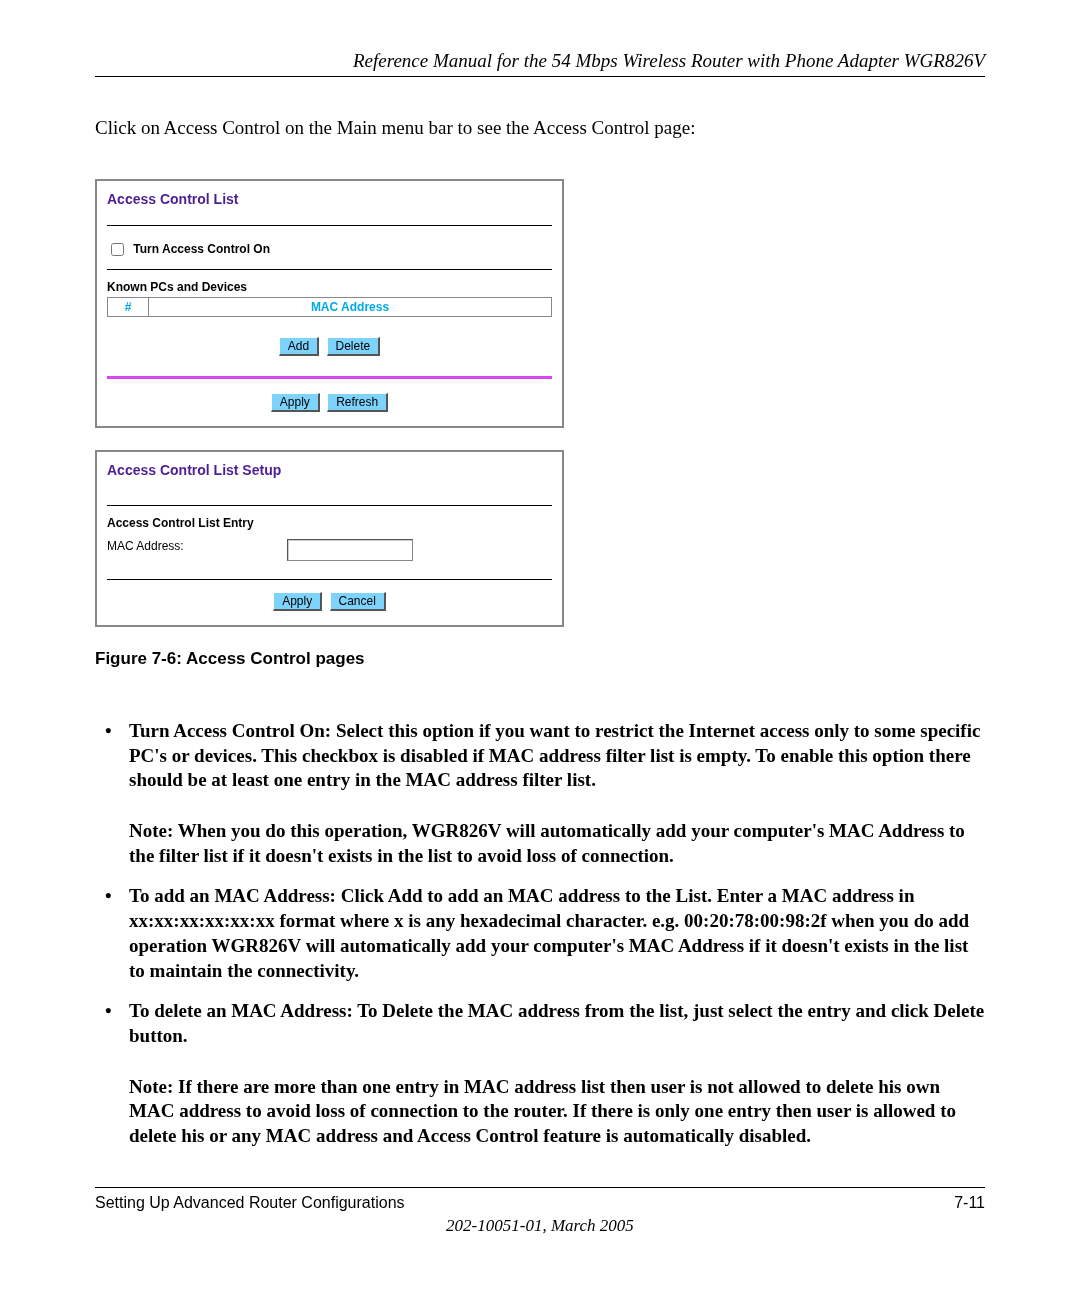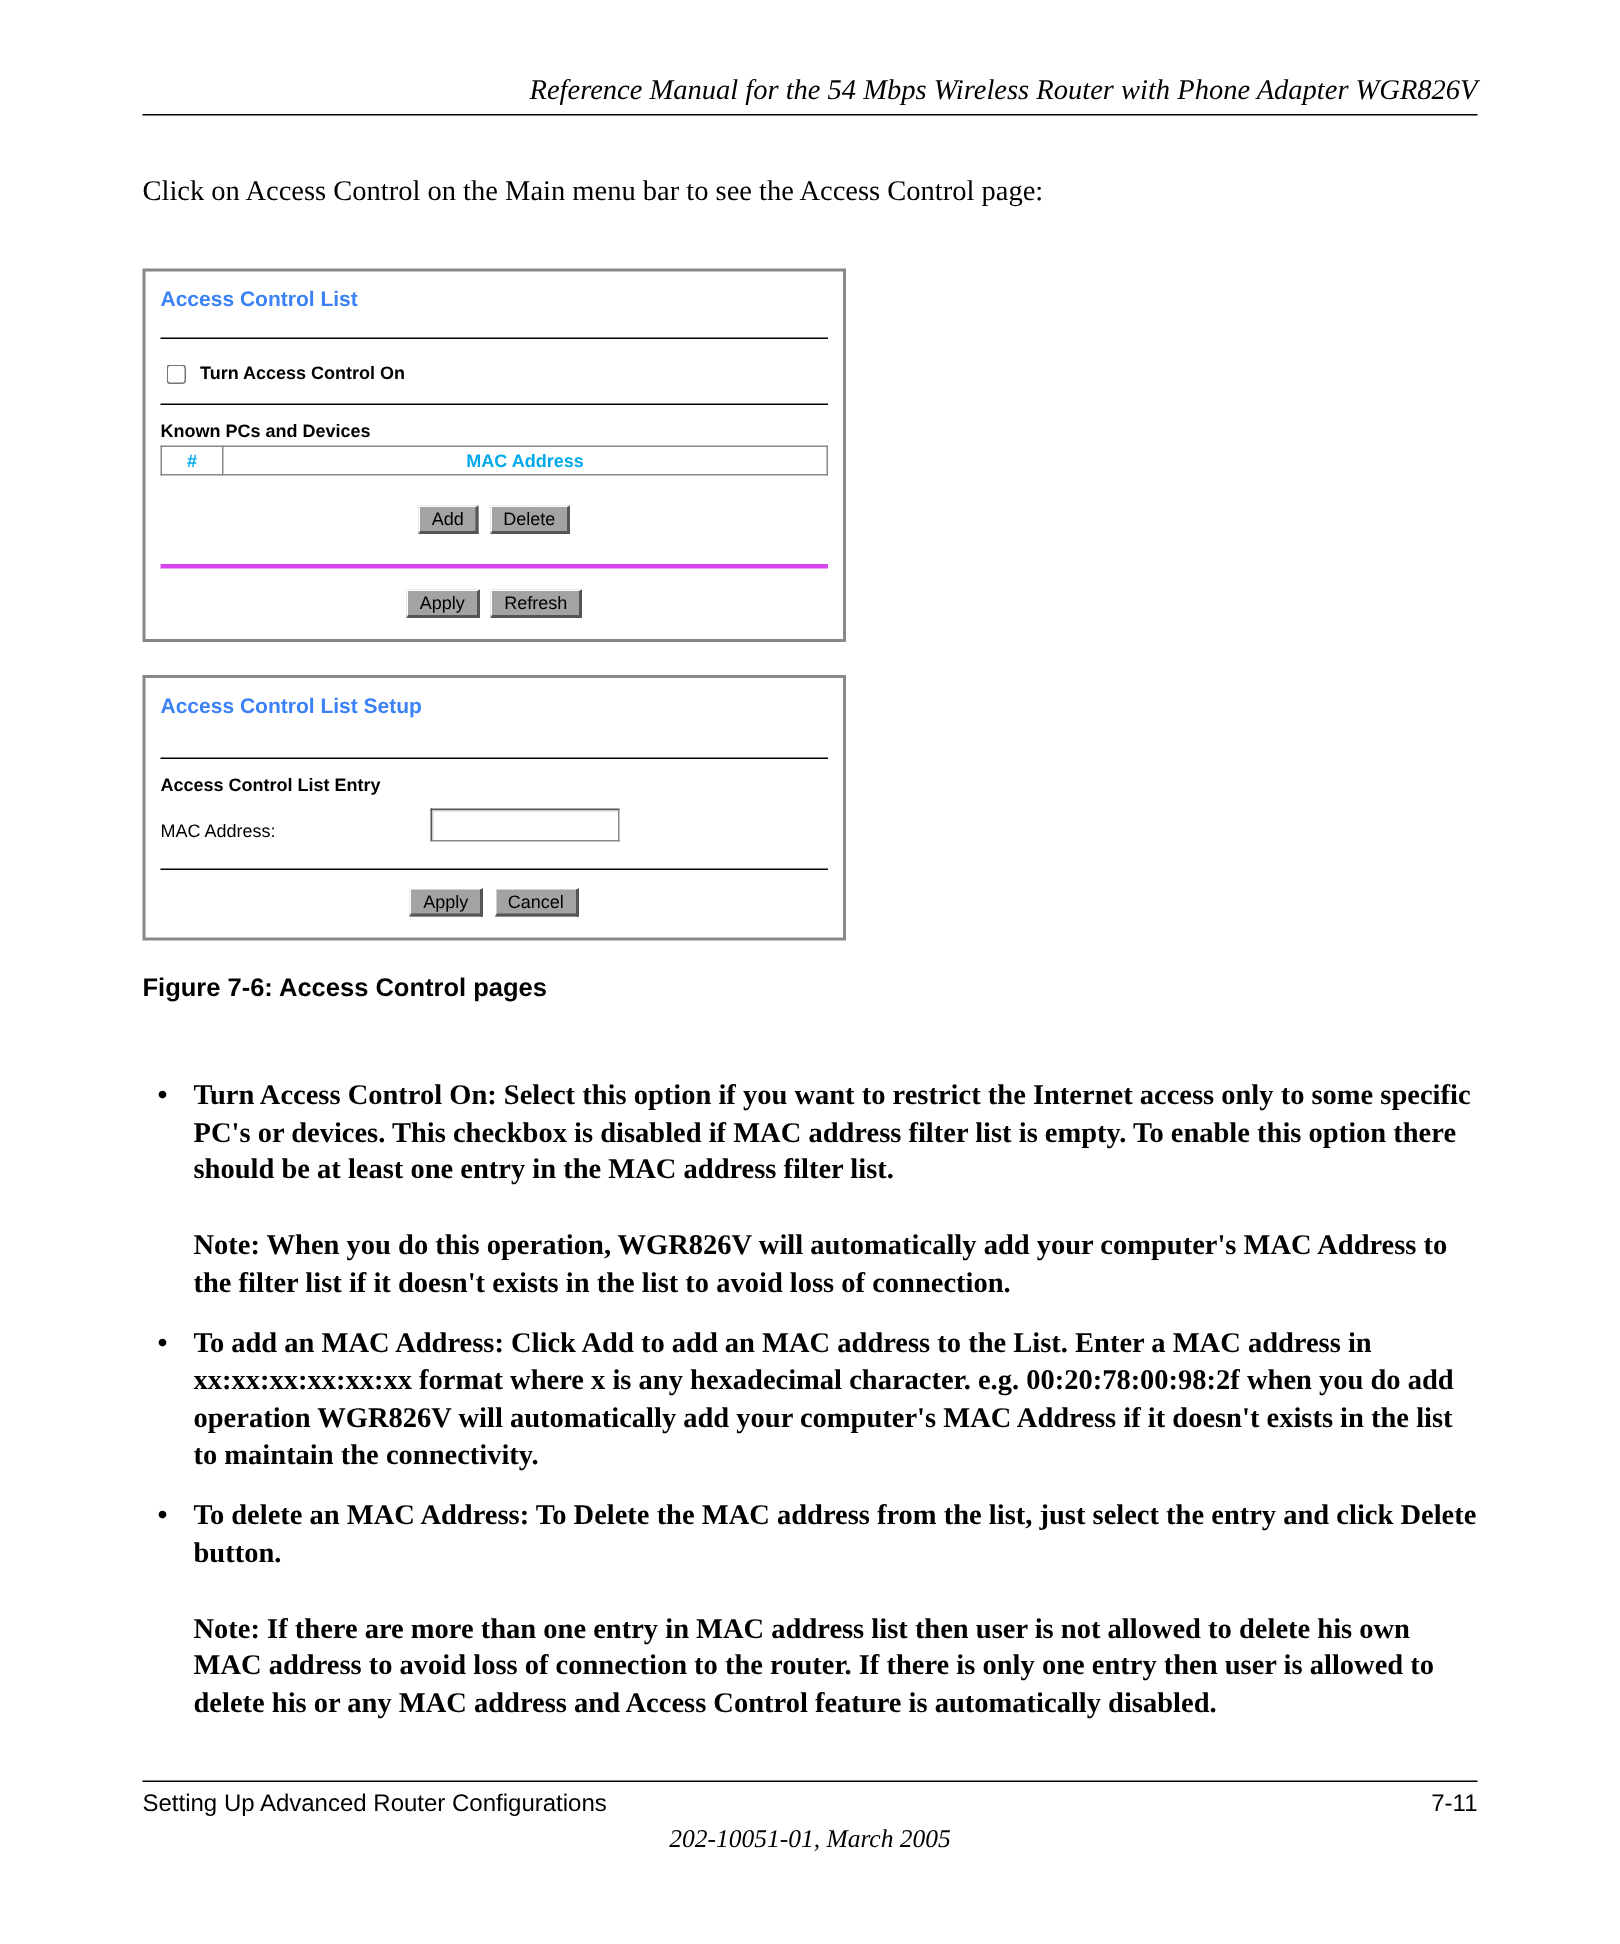--- a/index.html
+++ b/index.html
@@ -29,21 +29,21 @@
   .panel {
     border: 2px solid #888;
     width: 445px;
     padding: 10px 10px 14px 10px;
     background: #fff;
     font-family: Arial, sans-serif;
     font-size: 12px;
     margin-bottom: 22px;
   }
   .panel-title {
-    color: #3b82f6;
+    color: #4c1d95;
     font-weight: bold;
     font-size: 14px;
     padding-bottom: 18px;
     border-bottom: 1px solid #000;
     margin-bottom: 10px;
   }
   .cb-row {
     padding: 4px 0 10px 0;
     border-bottom: 1px solid #000;
     font-weight: bold;
@@ -77,32 +77,32 @@
     margin-top: 20px;
   }
   .btn-row.tight { margin-top: 12px; }
   .btn-row.border-top {
     border-top: 3px solid #d946ef;
     padding-top: 14px;
   }
   button.ui {
     font-family: Arial, sans-serif;
     font-size: 12px;
-    background: #a3a3a3;
+    background: #7dd3fc;
     border-top: 1px solid #fff;
     border-left: 1px solid #fff;
     border-right: 2px solid #555;
     border-bottom: 2px solid #555;
     padding: 1px 8px;
     margin: 0 2px;
     cursor: pointer;
   }
   .form-row {
     display: flex;
-    align-items: flex-end;
+    align-items: flex-start;
     padding: 6px 0 18px 0;
     border-bottom: 1px solid #000;
     font-size: 12px;
   }
   .form-row label { width: 180px; }
   .form-row input[type=text] {
     width: 120px;
     height: 18px;
     border: 1px solid #888;
     border-top-color: #555;

